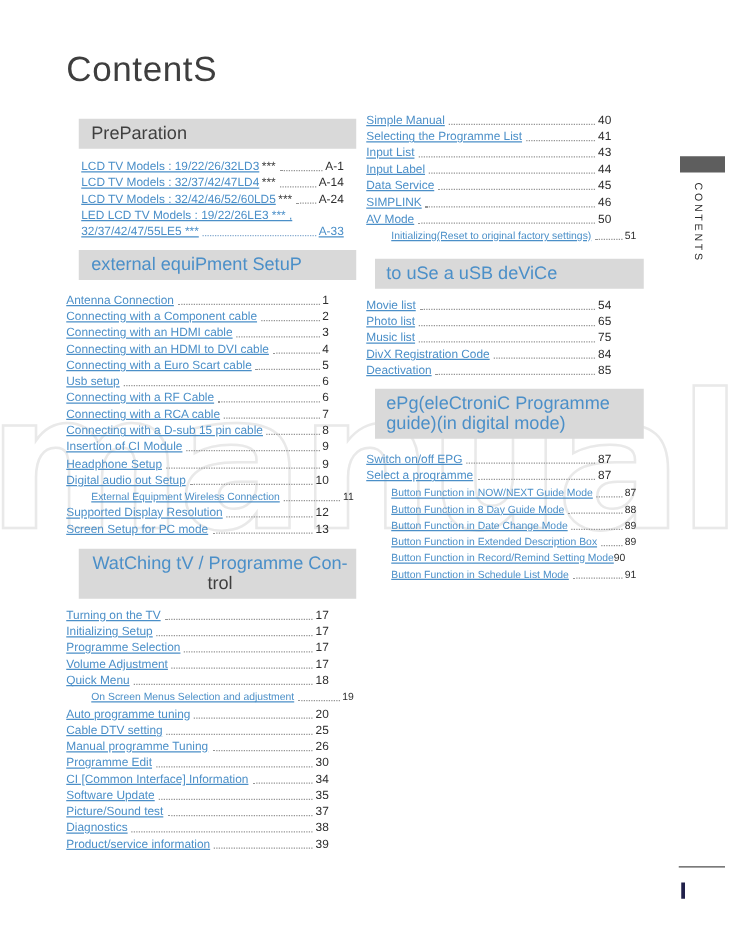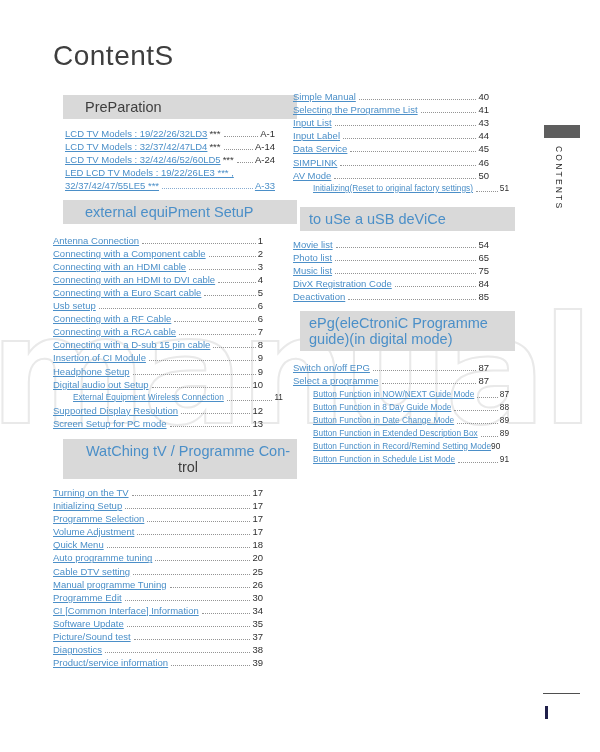--- a/index.html
+++ b/index.html
@@ -22,21 +22,21 @@
     position:absolute;left:53px;top:40px;z-index:2;
     font-size:28px;color:#3e3e3e;letter-spacing:0.5px;
   }
   
   .col{position:absolute;z-index:2;}
   .col-left{left:53px;top:95px;width:232px;}
   .col-right{left:293px;top:89px;width:222px;}
   
   .section-box{
     background:#d9d9d9;
-    padding:4px 6px 4px 22px;
+    padding:4px 6px 4px 10px;
     font-size:14.5px;line-height:16px;color:#474747;
   }
   .col-left .section-box{margin-left:10px;width:206px;}
   .col-right .section-box{margin-left:7px;width:200px;padding-left:9px;}
   .section-box .hline{display:block;}
   .section-box .hlink{color:#4b8fc8;text-underline-offset:2px;}
   .section-box .htext{color:#3f3f3f;}
   
   .entries{display:block;}
   .entry-row{
@@ -218,20 +218,25 @@
       <div class="entry-row">
         <span class="tlink">Volume Adjustment</span>
         <span class="leader"></span>
         <span class="page">17</span>
       </div>
       <div class="entry-row">
         <span class="tlink">Quick Menu</span>
         <span class="leader"></span>
         <span class="page">18</span>
       </div>
+      <div class="entry-row small">
+        <span class="tlink">On Screen Menus Selection and adjustment</span>
+        <span class="leader"></span>
+        <span class="page">19</span>
+      </div>
       <div class="entry-row">
         <span class="tlink">Auto programme tuning</span>
         <span class="leader"></span>
         <span class="page">20</span>
       </div>
       <div class="entry-row">
         <span class="tlink">Cable DTV setting</span>
         <span class="leader"></span>
         <span class="page">25</span>
       </div>

